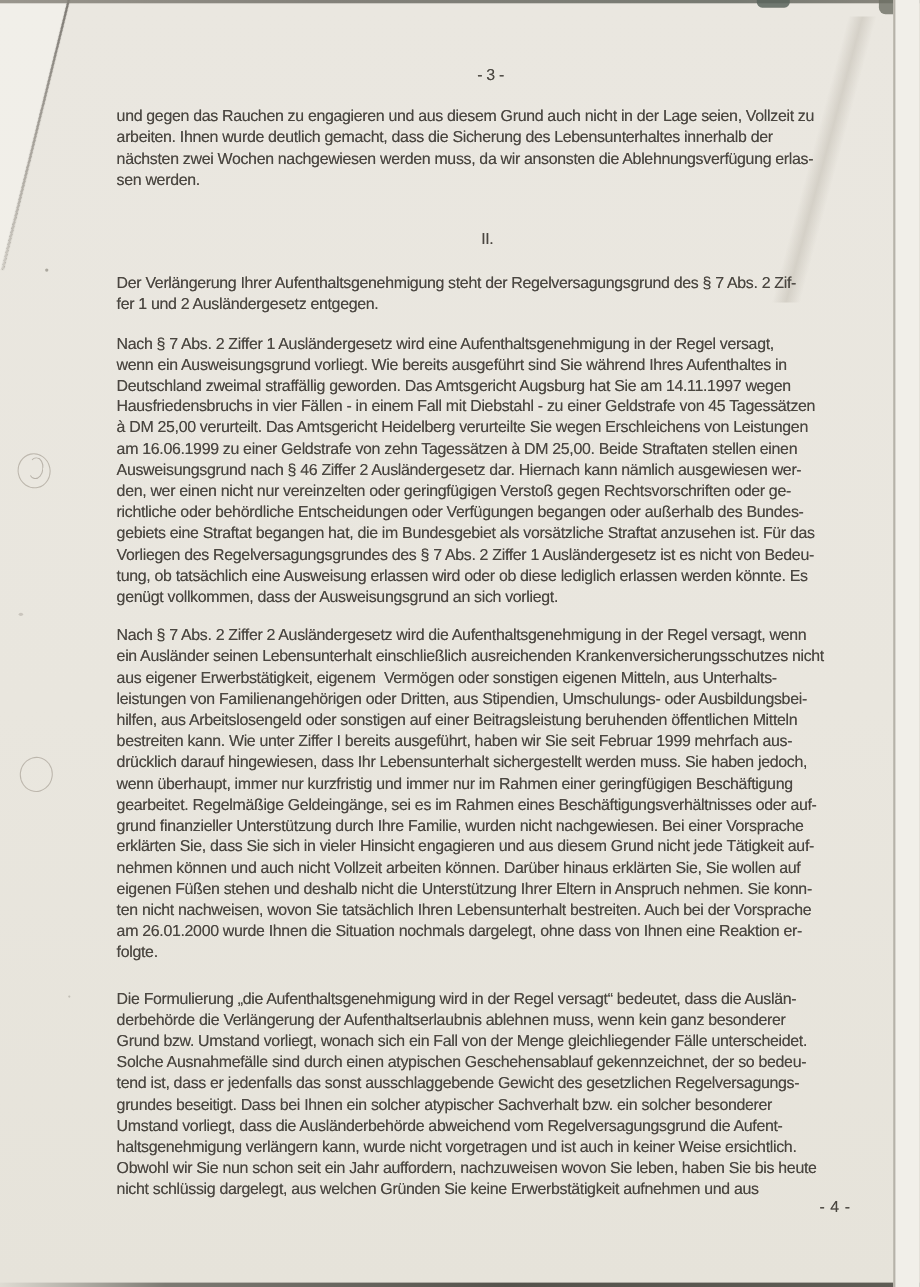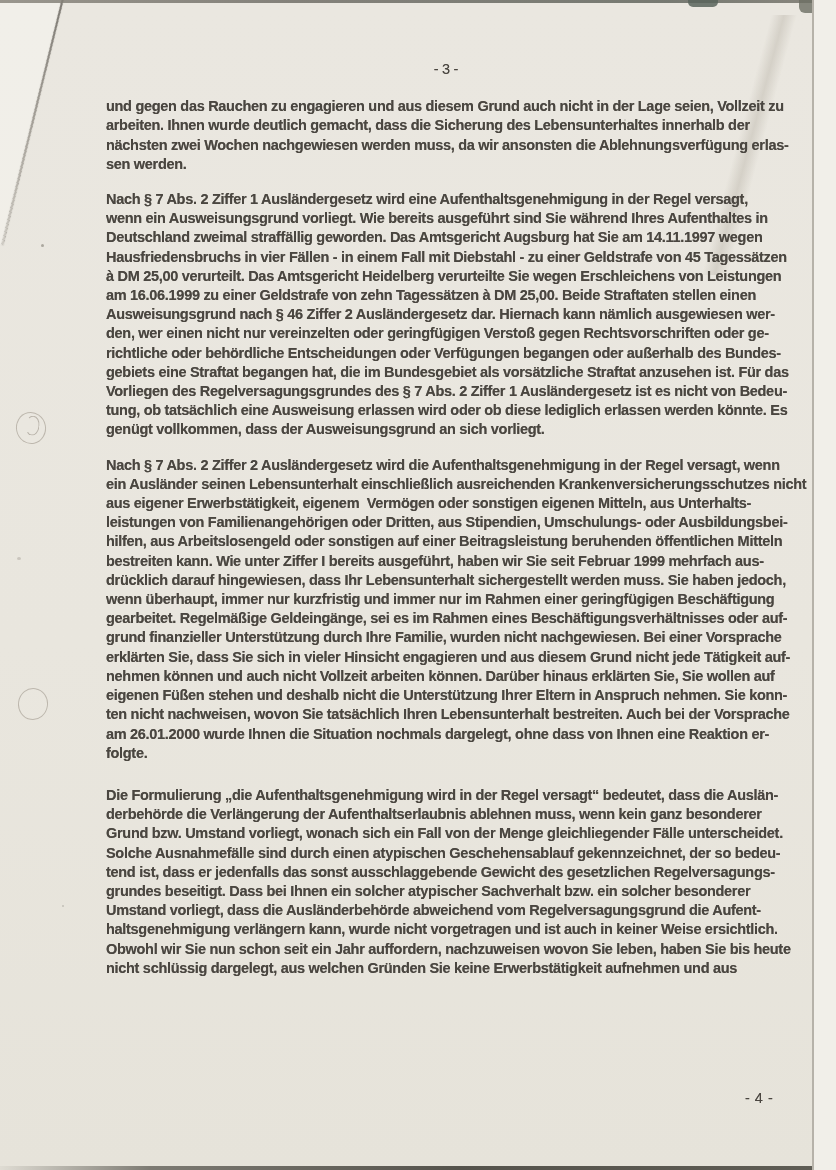--- a/index.html
+++ b/index.html
@@ -73,21 +73,21 @@
   
   .text-column {
     position: absolute; left: 106px; top: 60px; width: 660px;
     color: #4a4640;
     font-size: 14.5px;
     line-height: 19.2px;
     letter-spacing: -0.3px;
     text-shadow: 0 0 0.6px rgba(74,70,64,0.65);
   }
   .pageno-top { text-align: center; margin: 0 0 18px 20px; }
-  .para { margin: 0 0 16px 0; white-space: pre; font-weight: bold; }
+  .para { margin: 0 0 16px 0; white-space: pre; }
   .para.tight-after { margin-bottom: 23px; }
   .section-heading {
     text-align: center; font-weight: normal;
     font-size: 14.5px; margin: 35px 0 21px 14px;
   }
   .pageno-bottom { position: absolute; left: 745px; top: 1090px; color: #4a4640;
     font-size: 14.5px; letter-spacing: 0.5px; text-shadow: 0 0 0.6px rgba(74,70,64,0.65); }
 </style>
 </head>
 <body>
@@ -110,21 +110,24 @@
   <div class="speck s4"></div>
 
   <div class="text-column">
     <div class="pageno-top">- 3 -</div>
 
     <p class="para">und gegen das Rauchen zu engagieren und aus diesem Grund auch nicht in der Lage seien, Vollzeit zu
 arbeiten. Ihnen wurde deutlich gemacht, dass die Sicherung des Lebensunterhaltes innerhalb der
 nächsten zwei Wochen nachgewiesen werden muss, da wir ansonsten die Ablehnungsverfügung erlas-
 sen werden.</p>
 
+    <h2 class="section-heading">II.</h2>
 
+    <p class="para">Der Verlängerung Ihrer Aufenthaltsgenehmigung steht der Regelversagungsgrund des § 7 Abs. 2 Zif-
+fer 1 und 2 Ausländergesetz entgegen.</p>
 
     <p class="para">Nach § 7 Abs. 2 Ziffer 1 Ausländergesetz wird eine Aufenthaltsgenehmigung in der Regel versagt,
 wenn ein Ausweisungsgrund vorliegt. Wie bereits ausgeführt sind Sie während Ihres Aufenthaltes in
 Deutschland zweimal straffällig geworden. Das Amtsgericht Augsburg hat Sie am 14.11.1997 wegen
 Hausfriedensbruchs in vier Fällen - in einem Fall mit Diebstahl - zu einer Geldstrafe von 45 Tagessätzen
 à DM 25,00 verurteilt. Das Amtsgericht Heidelberg verurteilte Sie wegen Erschleichens von Leistungen
 am 16.06.1999 zu einer Geldstrafe von zehn Tagessätzen à DM 25,00. Beide Straftaten stellen einen
 Ausweisungsgrund nach § 46 Ziffer 2 Ausländergesetz dar. Hiernach kann nämlich ausgewiesen wer-
 den, wer einen nicht nur vereinzelten oder geringfügigen Verstoß gegen Rechtsvorschriften oder ge-
 richtliche oder behördliche Entscheidungen oder Verfügungen begangen oder außerhalb des Bundes-

